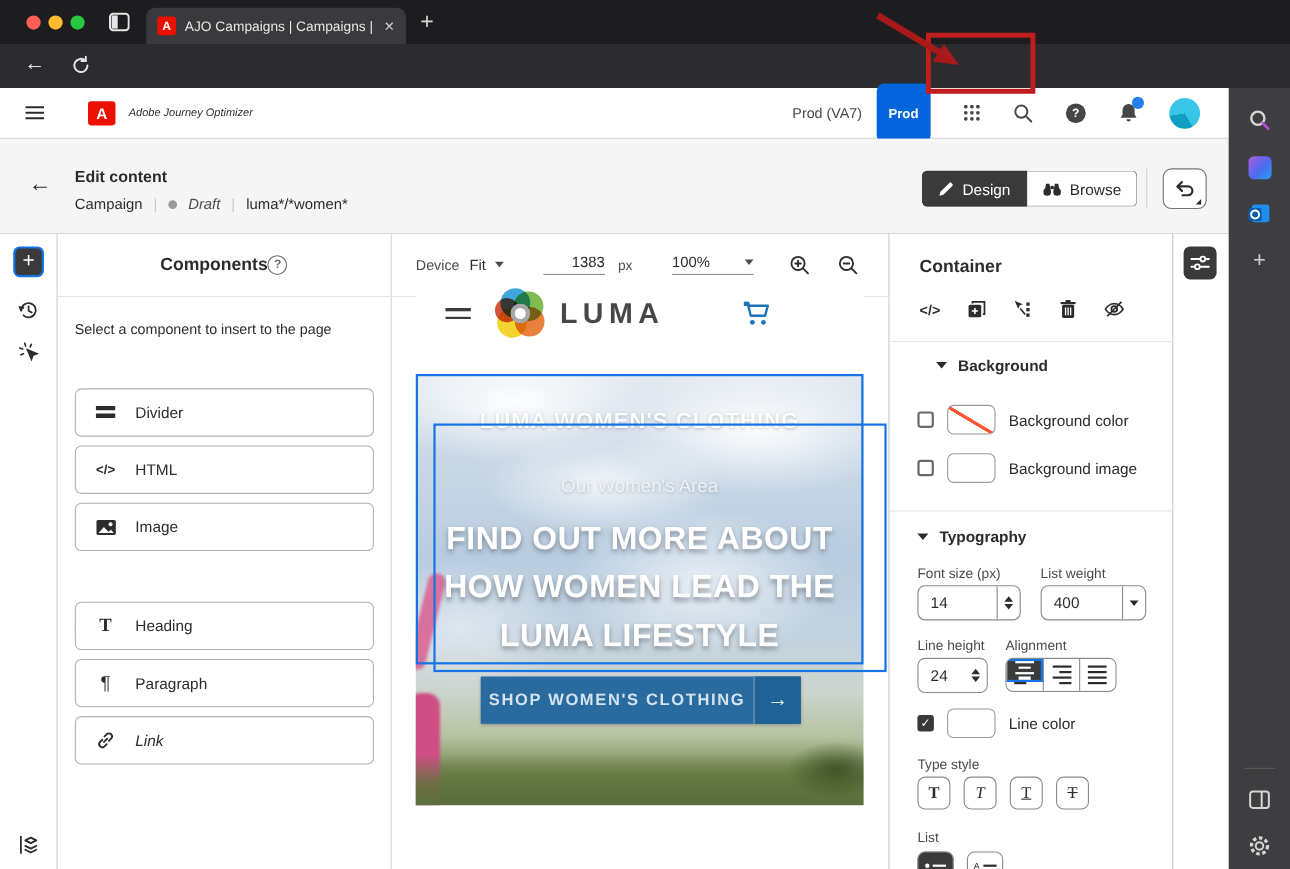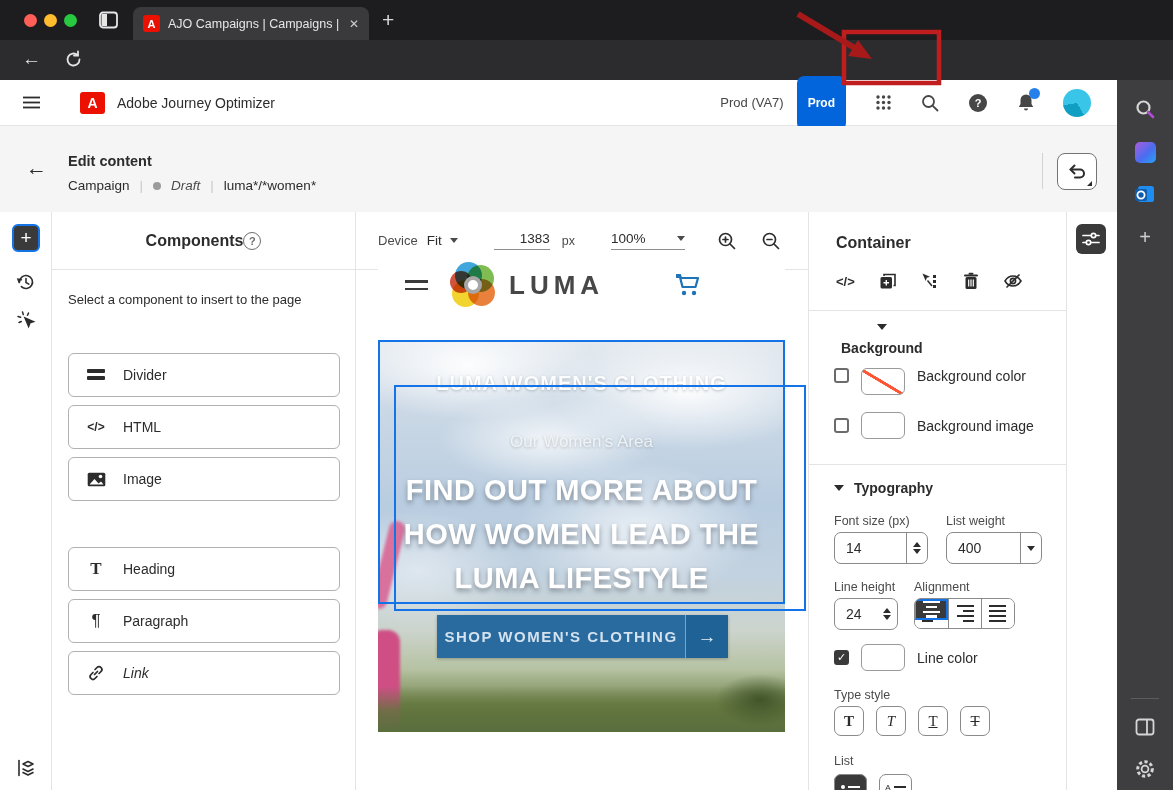--- a/index.html
+++ b/index.html
@@ -279,21 +279,21 @@
 
   <div class="abs appheader">
     <div style="width:62px; display:flex; justify-content:center;">
       <svg width="17" height="13" viewBox="0 0 17 13" stroke="#2c2c2c" stroke-width="1.8">
           <line x1="0" y1="1.5" x2="17" y2="1.5"></line>
           <line x1="0" y1="6.5" x2="17" y2="6.5"></line>
           <line x1="0" y1="11.5" x2="17" y2="11.5"></line>
         </svg>
     </div>
     <span class="adobelogo" style="margin-left:18px;">A</span>
-    <span style="margin-left:12px; font-size:14px; color:#2c2c2c;">Adobe Journey Optimizer</span>
+    <span style="margin-left:12px; font-size:10px; color:#2c2c2c;font-style:italic;">Adobe Journey Optimizer</span>
     <span style="flex:1"></span>
     <span style="font-size:13px; color:#464646;">Prod (VA7)</span>
     <span class="prodbadge" style="margin-left:13px;">Prod</span>
     <span style="margin-left:30px;">
       <svg width="15" height="15" viewBox="0 0 15 15" fill="#464646">
           <circle cx="2" cy="2" r="1.7"></circle>
           <circle cx="7.5" cy="2" r="1.7"></circle>
           <circle cx="13" cy="2" r="1.7"></circle>
           <circle cx="2" cy="7.5" r="1.7"></circle>
           <circle cx="7.5" cy="7.5" r="1.7"></circle>
@@ -323,20 +323,37 @@
   <div class="abs editheader">
     <div class="abs" style="left:26px; top:30px; font-size:21px; color:#2c2c2c;">←</div>
     <div class="abs etitle" style="left:68px; top:27px;">Edit content</div>
     <div class="abs crumb" style="left:68px; top:52px;">
       <span>Campaign</span>
       <span class="sep">|</span>
       <span class="dot"></span>
       <span style="font-style:italic; color:#4b4b4b;">Draft</span>
       <span class="sep">|</span>
       <span>luma*/*women*</span>
+    </div>
+    <div class="abs seg" style="left:838px; top:29px;">
+      <span class="seg-design">
+        <svg width="14" height="14" viewBox="0 0 14 14" fill="#fff">
+            <path d="M1 13l.9-3.6L10 1.3a1.3 1.3 0 0 1 1.9 0l.8.8a1.3 1.3 0 0 1 0 1.9L4.6 12.1z"></path>
+          </svg>
+        <span>Design</span>
+        </span>
+      <span class="seg-browse">
+        <svg width="17" height="14" viewBox="0 0 17 14" fill="#2c2c2c">
+            <circle cx="4" cy="9.5" r="3.5"></circle>
+            <circle cx="13" cy="9.5" r="3.5"></circle>
+            <path d="M3 2h3l1 5H2zM11 2h3l1 5h-5z"></path>
+            <rect x="7" y="4" width="3" height="3"></rect>
+          </svg>
+        <span>Browse</span>
+        </span>
     </div>
     <div class="abs" style="left:1042px; top:27px; width:1px; height:36px; background:#d2d2d2;"></div>
     <div class="abs undo-btn" style="left:1057px; top:27px;">
       <svg width="20" height="16" viewBox="0 0 20 16" fill="none" stroke="#2c2c2c" stroke-width="2" stroke-linecap="round">
         <path d="M4 5.5h9a4 4 0 0 1 0 8H8"></path>
           <path d="M7.5 1.5L3.5 5.5l4 4"></path>
         </svg>
       <span class="undo-corner"></span>
     </div>
   </div>
@@ -531,25 +548,25 @@
       <span>
         <svg width="20" height="18" viewBox="0 0 20 18" fill="none" stroke="#2c2c2c" stroke-width="1.6">
           <path d="M2 9s3-5 8-5 8 5 8 5-3 5-8 5-8-5-8-5z"></path>
             <circle cx="10" cy="9" r="2.6"></circle>
             <line x1="3.5" y1="15.5" x2="16.5" y2="2.5"></line>
           </svg>
         </span>
     </div>
     <div class="abs" style="left:0; top:98px; width:257px; height:1px; background:#e4e4e4;"></div>
 
-    <div class="abs rp-sect-h" style="left:32px; top:112px;flex-direction:column;">
+    <div class="abs rp-sect-h" style="left:42px; top:112px;">
       <span class="chev-down"></span>
       <span>Background</span>
       </div>
-    <div class="abs" style="left:25px; top:156px; display:flex; align-items:flex-start; gap:12px;">
+    <div class="abs" style="left:25px; top:156px; display:flex; align-items:center; gap:12px;">
       <span class="cb"></span>
       <span class="swatch none"></span>
       <span class="fval">Background color</span>
     </div>
     <div class="abs" style="left:25px; top:200px; display:flex; align-items:center; gap:12px;">
       <span class="cb"></span>
       <span class="swatch"></span>
       <span class="fval">Background image</span>
     </div>
     <div class="abs" style="left:0; top:252px; width:257px; height:1px; background:#e4e4e4;"></div>

